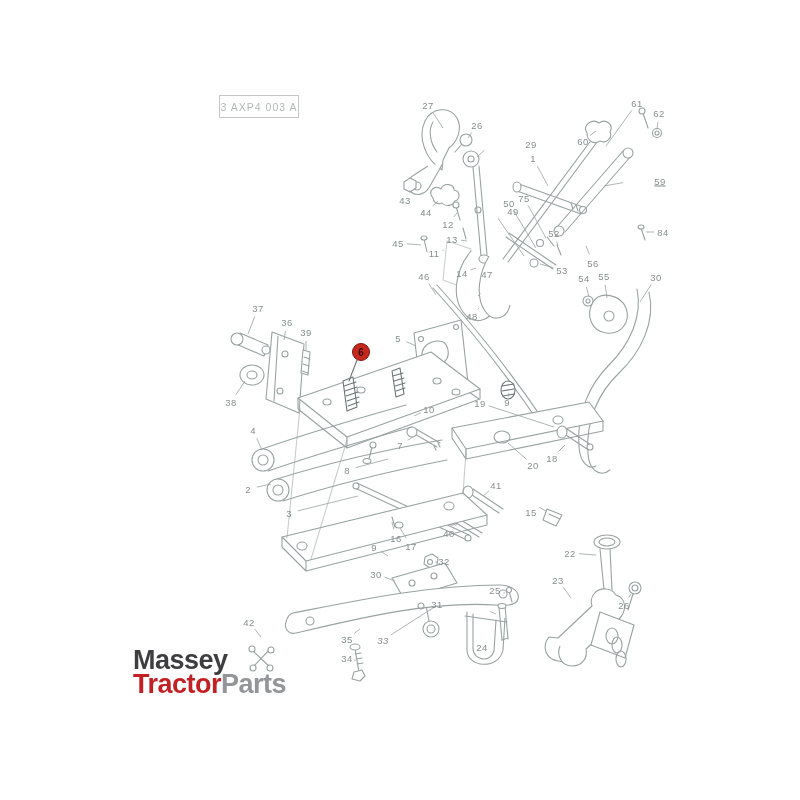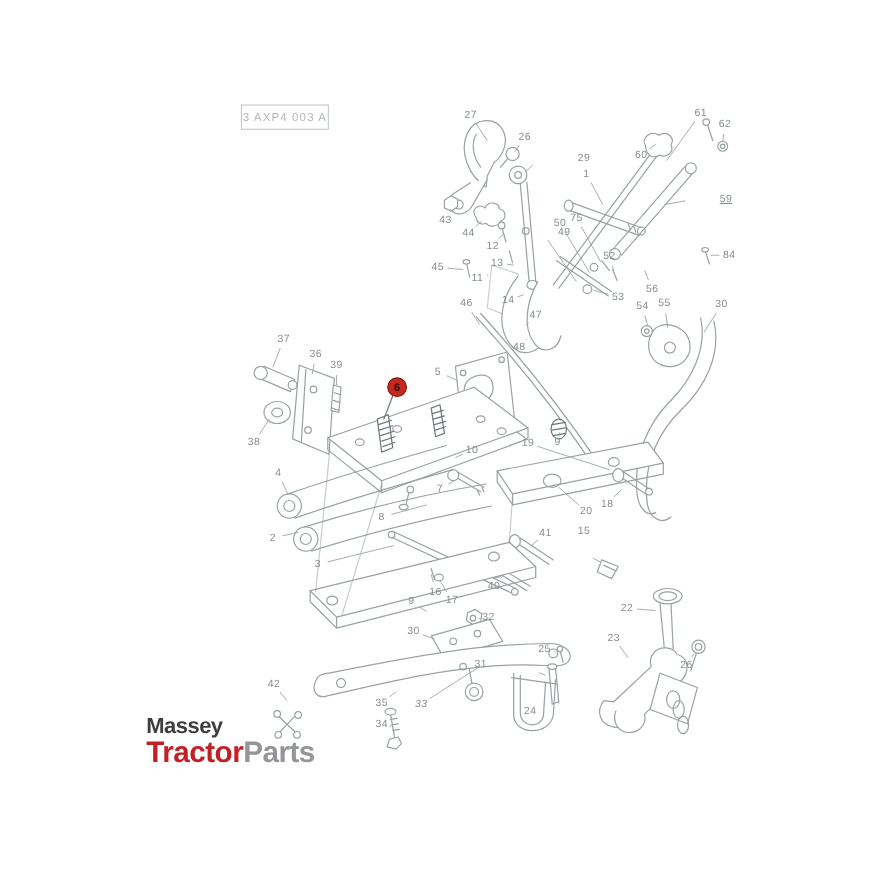--- a/index.html
+++ b/index.html
@@ -10,21 +10,21 @@
   .lnf{stroke:#9aa2a2;fill:#ffffff;stroke-width:1.1;stroke-linejoin:round;}
   .dk{stroke:#6e7678;fill:none;stroke-width:1.1;stroke-linecap:round;}
   .dkf{stroke:#6e7678;fill:#ffffff;stroke-width:1.1;stroke-linejoin:round;}
   .part-label{position:absolute;transform:translate(-50%,-50%);font-size:9.5px;color:#878e8e;letter-spacing:.4px;white-space:nowrap;}
   .plate-label{position:absolute;left:219px;top:95px;width:78px;height:21px;border:1px solid #c3c7c7;
     color:#b3b9b7;font-size:10.5px;letter-spacing:1px;display:flex;align-items:center;justify-content:center;}
   .highlight-badge{position:absolute;width:18px;height:18px;border-radius:50%;
     display:flex;align-items:center;justify-content:center;border:1.5px solid #7e150e;
     color:#310503;font-size:10px;font-weight:bold;box-sizing:border-box;}
   .logo{position:absolute;left:133px;top:648px;line-height:24px;}
-  .logo-line1{font-size:20px;font-weight:bold;letter-spacing:-.5px;}
+  .logo-line1{font-size:27px;font-weight:bold;letter-spacing:-.5px;}
   .logo-line2{font-size:27px;font-weight:bold;letter-spacing:-.5px;}
 </style>
 </head>
 <body>
 
 <div class="stage">
 
   <svg class="art" width="800" height="800" viewBox="0 0 800 800">
 
     <g>
@@ -296,21 +296,21 @@
       <span class="part-label" style="left: 462px; top: 273px; color: rgb(135, 142, 142);">14</span>
       <span class="part-label" style="left: 493px; top: 211px; color: rgb(135, 142, 142); margin-left: 20px;">49</span>
       <span class="part-label" style="left: 509px; top: 203px; color: rgb(135, 142, 142);">50</span>
       <span class="part-label" style="left: 524px; top: 198px; color: rgb(135, 142, 142);">75</span>
       <span class="part-label" style="left: 554px; top: 233px; color: rgb(135, 142, 142);">52</span>
       <span class="part-label" style="left: 562px; top: 270px; color: rgb(135, 142, 142);">53</span>
       <span class="part-label" style="left: 593px; top: 263px; color: rgb(135, 142, 142);">56</span>
       <span class="part-label" style="left: 584px; top: 278px; color: rgb(135, 142, 142);">54</span>
       <span class="part-label" style="left: 604px; top: 276px; color: rgb(135, 142, 142);">55</span>
       <span class="part-label" style="left: 656px; top: 277px; color: rgb(135, 142, 142);">30</span>
-      <span class="part-label" style="left: 487px; top: 287px; color: rgb(135, 142, 142); text-align: center;">47</span>
+      <span class="part-label" style="left: 487px; top: 274px; color: rgb(135, 142, 142); text-align: center;">47</span>
       <span class="part-label" style="left: 472px; top: 316px; color: rgb(135, 142, 142);">48</span>
       <span class="part-label" style="left: 258px; top: 308px; color: rgb(135, 142, 142);">37</span>
       <span class="part-label" style="left: 287px; top: 322px; color: rgb(135, 142, 142);">36</span>
       <span class="part-label" style="left: 306px; top: 332px; color: rgb(135, 142, 142);">39</span>
       <span class="part-label" style="left: 231px; top: 402px; color: rgb(135, 142, 142);">38</span>
       <span class="part-label" style="left: 398px; top: 338px; color: rgb(135, 142, 142);">5</span>
       <span class="part-label" style="left: 253px; top: 430px; color: rgb(135, 142, 142);">4</span>
       <span class="part-label" style="left: 248px; top: 489px; color: rgb(135, 142, 142);">2</span>
       <span class="part-label" style="left: 289px; top: 513px; color: rgb(135, 142, 142);">3</span>
       <span class="part-label" style="left: 429px; top: 409px; color: rgb(135, 142, 142);">10</span>
@@ -321,21 +321,21 @@
       <span class="part-label" style="left: 374px; top: 547px; color: rgb(135, 142, 142);">9</span>
       <span class="part-label" style="left: 396px; top: 538px; color: rgb(135, 142, 142);">16</span>
       <span class="part-label" style="left: 411px; top: 546px; color: rgb(135, 142, 142);">17</span>
       <span class="part-label" style="left: 449px; top: 533px; color: rgb(135, 142, 142);">40</span>
       <span class="part-label" style="left: 444px; top: 561px; color: rgb(135, 142, 142);">32</span>
       <span class="part-label" style="left: 376px; top: 574px; color: rgb(135, 142, 142);">30</span>
       <span class="part-label" style="left: 437px; top: 604px; color: rgb(135, 142, 142);">31</span>
       <span class="part-label" style="left: 533px; top: 465px; color: rgb(135, 142, 142);">20</span>
       <span class="part-label" style="left: 552px; top: 458px; color: rgb(135, 142, 142);">18</span>
       <span class="part-label" style="left: 496px; top: 485px; color: rgb(135, 142, 142);">41</span>
-      <span class="part-label" style="left: 531px; top: 483px; color: rgb(135, 142, 142);">15</span>
+      <span class="part-label" style="left: 531px; top: 512px; color: rgb(135, 142, 142);">15</span>
       <span class="part-label" style="left: 570px; top: 553px; color: rgb(135, 142, 142);">22</span>
       <span class="part-label" style="left: 558px; top: 580px; color: rgb(135, 142, 142);">23</span>
       <span class="part-label" style="left: 624px; top: 605px; color: rgb(135, 142, 142);">26</span>
       <span class="part-label" style="left: 482px; top: 608px; color: rgb(135, 142, 142); margin-top: 39px;">24</span>
       <span class="part-label" style="left: 495px; top: 590px; color: rgb(135, 142, 142);">25</span>
       <span class="part-label" style="left: 249px; top: 622px; color: rgb(135, 142, 142);">42</span>
       <span class="part-label" style="left: 347px; top: 639px; color: rgb(135, 142, 142);">35</span>
       <span class="part-label" style="left: 383px; top: 640px; color: rgb(135, 142, 142); font-style: italic;">33</span>
       <span class="part-label" style="left: 347px; top: 658px; color: rgb(135, 142, 142);">34</span>
     </div>

